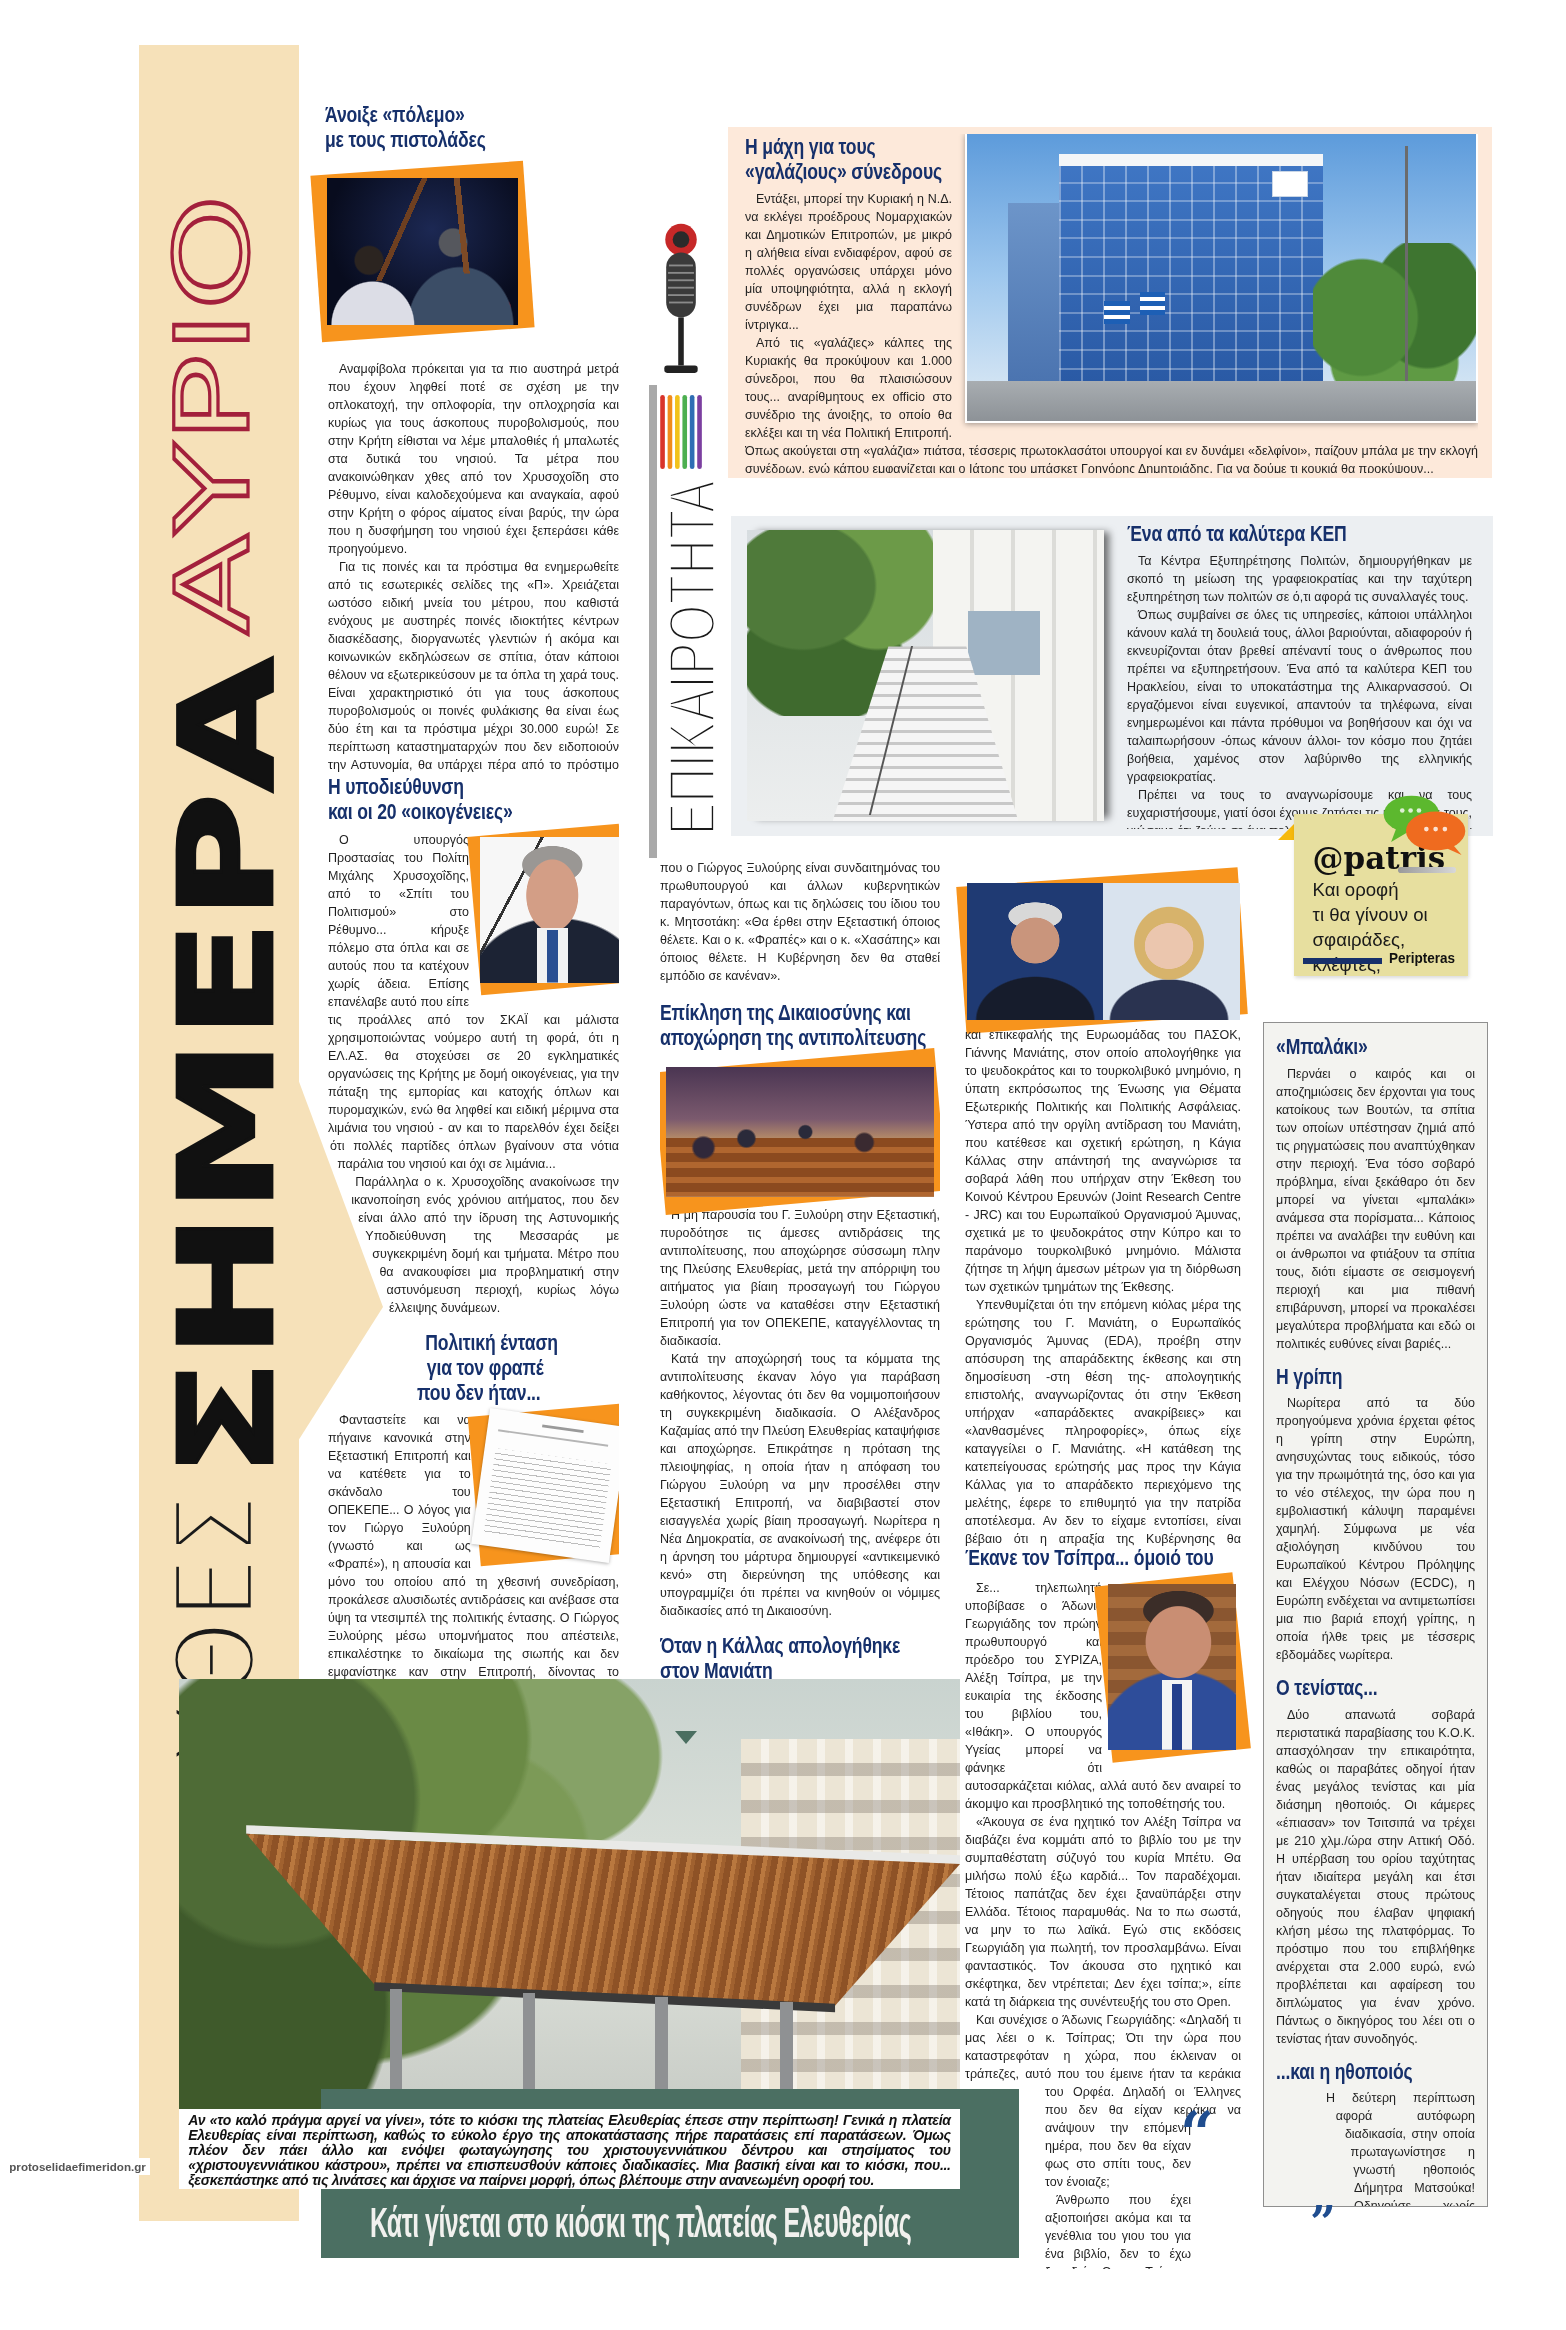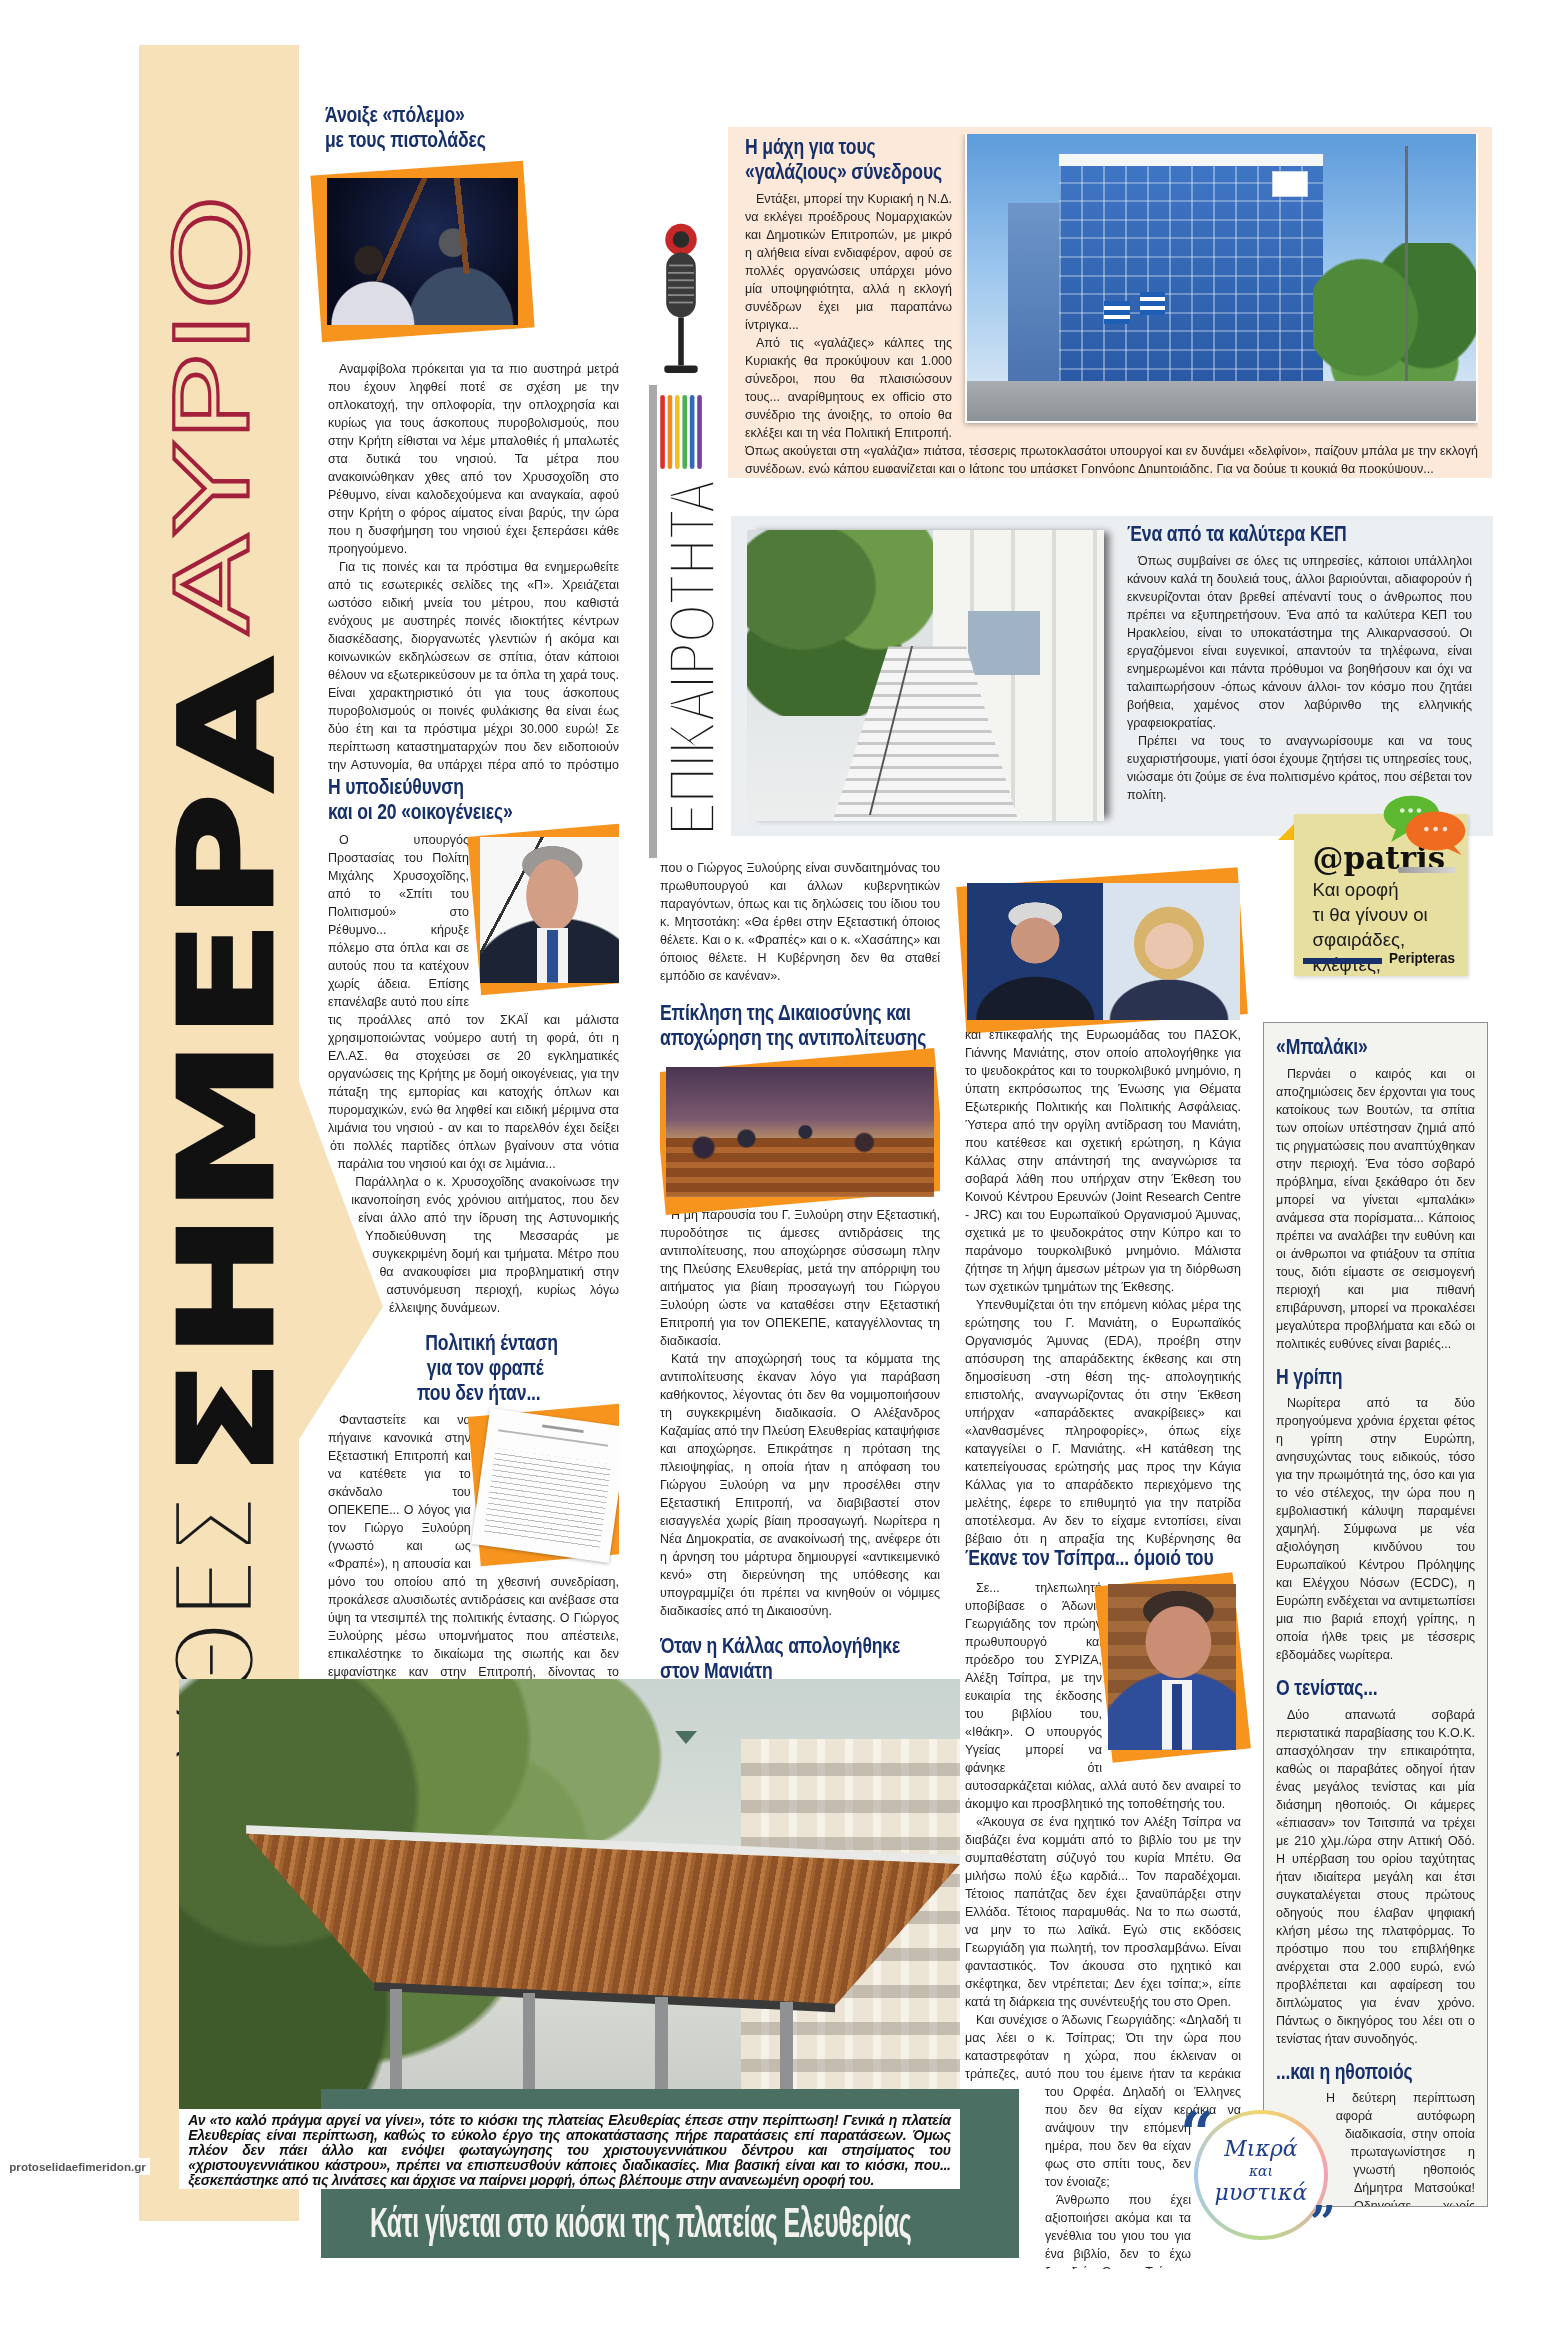--- a/index.html
+++ b/index.html
@@ -152,20 +152,21 @@
   <div class="abs" style="left:731px;top:516px;width:762px;height:320px;background:#eceff2"></div>
   <div class="ph" style="left:747px;top:530px;width:357px;height:291px;background:linear-gradient(180deg,#d7dde0,#eceeee);box-shadow:8.3px 0 7.4px -1.9px rgba(0,0,0,.55)">
     <div class="shape" style="left:0;top:0;width:52%;height:64%;background:radial-gradient(ellipse 40% 35% at 30% 30%,#4f7a3a 0 96%,transparent 100%),radial-gradient(ellipse 35% 40% at 70% 25%,#6c9a48 0 96%,transparent 100%),radial-gradient(ellipse 45% 35% at 40% 70%,#3f6a2e 0 96%,transparent 100%)"></div>
     <div class="shape" style="left:52%;top:0;width:48%;height:100%;background:repeating-linear-gradient(90deg,#f4f4f1 0 37px,#dcdcd8 37px 41px)"></div>
     <div class="shape" style="left:62%;top:28%;width:20%;height:22%;background:#9fb3c4"></div>
     <div class="shape" style="left:24%;top:40%;width:52%;height:60%;background:repeating-linear-gradient(180deg,#c8c8c8 0 2.8px,#f5f5f5 2.8px 12px);clip-path:polygon(30% 0,72% 0,100% 100%,0 100%)"></div>
     <div class="shape" style="left:40%;top:40%;width:1.9px;height:58%;background:#555;transform:skewX(-14deg)"></div>
   </div>
   <div class="abs txt" style="left:1127px;top:521px;width:345px;height:308px;overflow:hidden">
     <h2 class="hl" style="margin-bottom:5.6px">Ένα από τα καλύτερα ΚΕΠ</h2>
+    <p>Τα Κέντρα Εξυπηρέτησης Πολιτών, δημιουργήθηκαν με σκοπό τη μείωση της γραφειοκρατίας και την ταχύτερη εξυπηρέτηση των πολιτών σε ό,τι αφορά τις συναλλαγές τους.</p>
     <p>Όπως συμβαίνει σε όλες τις υπηρεσίες, κάποιοι υπάλληλοι κάνουν καλά τη δουλειά τους, άλλοι βαριούνται, αδιαφορούν ή εκνευρίζονται όταν βρεθεί απέναντί τους ο άνθρωπος που πρέπει να εξυπηρετήσουν. Ένα από τα καλύτερα ΚΕΠ του Ηρακλείου, είναι το υποκατάστημα της Αλικαρνασσού. Οι εργαζόμενοι είναι ευγενικοί, απαντούν τα τηλέφωνα, είναι ενημερωμένοι και πάντα πρόθυμοι να βοηθήσουν και όχι να ταλαιπωρήσουν -όπως κάνουν άλλοι- τον κόσμο που ζητάει βοήθεια, χαμένος στον λαβύρινθο της ελληνικής γραφειοκρατίας.</p>
     <p>Πρέπει να τους το αναγνωρίσουμε και να τους ευχαριστήσουμε, γιατί όσοι έχουμε ζητήσει τις υπηρεσίες τους, νιώσαμε ότι ζούμε σε ένα πολιτισμένο κράτος, που σέβεται τον πολίτη.</p>
   </div>
 
   <div class="abs" style="left:1278px;top:814px;width:26px;height:26px;background:#f6b90c;clip-path:polygon(100% 0,100% 100%,0 100%);z-index:3"></div>
   <div class="abs" style="left:1294px;top:814px;width:174px;height:162px;background:#e7df9f;box-shadow:0.9px 1.9px 3.7px rgba(0,0,0,.15);z-index:3">
     <div class="abs" style="left:18.6px;top:26px;font-family:'DejaVu Serif',serif;font-weight:bold;font-size:31px;color:#111">@patris</div>
     <div class="abs" style="left:104px;top:53px;width:58px;height:5.6px;border-radius:2.8px;background:linear-gradient(90deg,#9a9a9a,#d8d8d8)"></div>
     <div class="abs" style="left:18.6px;top:63px;font-family:'Liberation Sans',sans-serif;font-size:18.6px;line-height:25px;color:#1a1a1a">
       <span style="display:block">Και οροφή</span>
@@ -277,24 +278,17 @@
   <div class="abs" style="left:321px;top:2089px;width:698px;height:169px;background:#4b6f62"></div>
   <div class="abs" style="left:179px;top:2109px;width:781px;height:80px;background:#ffffff;padding:3.7px 9.3px">
     <p class="caption">Αν «το καλό πράγμα αργεί να γίνει», τότε το κιόσκι της πλατείας Ελευθερίας έπεσε στην περίπτωση! Γενικά η πλατεία Ελευθερίας είναι περίπτωση, καθώς το εύκολο έργο της αποκατάστασης πήρε παρατάσεις επί παρατάσεων. Όμως πλέον δεν πάει άλλο και ενόψει φωταγώγησης του χριστουγεννιάτικου δέντρου και στησίματος του «χριστουγεννιάτικου κάστρου», πρέπει να επισπευσθούν κάποιες διαδικασίες. Μια βασική είναι και το κιόσκι, που... ξεσκεπάστηκε από τις λινάτσες και άρχισε να παίρνει μορφή, όπως βλέπουμε στην ανανεωμένη οροφή του.</p>
   </div>
   <div class="abs" style="left:321px;top:2193px;width:640px;height:61px;overflow:hidden;text-align:center">
     <span style="display:inline-block;font-family:'Liberation Sans',sans-serif;font-weight:bold;font-size:43px;line-height:58px;letter-spacing:-0.9px;color:#f1f1ee;white-space:nowrap;transform:scaleX(0.58);transform-origin:50% 50%;margin:0 -278px">Κάτι γίνεται στο κιόσκι της πλατείας Ελευθερίας</span>
   </div>
 
   <div class="abs" style="left:5.6px;top:2158px;background:#fff;padding:1.9px 3.7px;font-family:'Liberation Sans',sans-serif;font-weight:bold;font-size:11.6px;color:#555">protoselidaefimeridon.gr</div>
 
-  <div class="abs" style="left:1194px;top:2110px;width:134px;height:130px;border-radius:50%;background:conic-gradient(#f2d76b,#f3a0b5,#b9d98a,#a8c8ee,#f2d76b);padding:3.7px;z-index:6">
-    <div style="width:100%;height:100%;border-radius:50%;background:#fff;padding-top:22px">
-      <span class="mikra-word" style="font-size:22px;line-height:26px">Μικρά</span>
-      <span class="mikra-word" style="font-size:14px;line-height:18.6px">και</span>
-      <span class="mikra-word" style="font-size:22px;line-height:26px">μυστικά</span>
-    </div>
-  </div>
   <div class="abs" style="left:1180px;top:2104px;font-family:'DejaVu Serif',serif;font-weight:bold;font-size:59px;line-height:59px;color:#1f4d8f;z-index:7">“</div>
   <div class="abs" style="left:1310px;top:2200px;font-family:'DejaVu Serif',serif;font-weight:bold;font-size:45px;line-height:45px;color:#1f4d8f;z-index:7">”</div>
 
 </div>
 
 
 </body></html>

